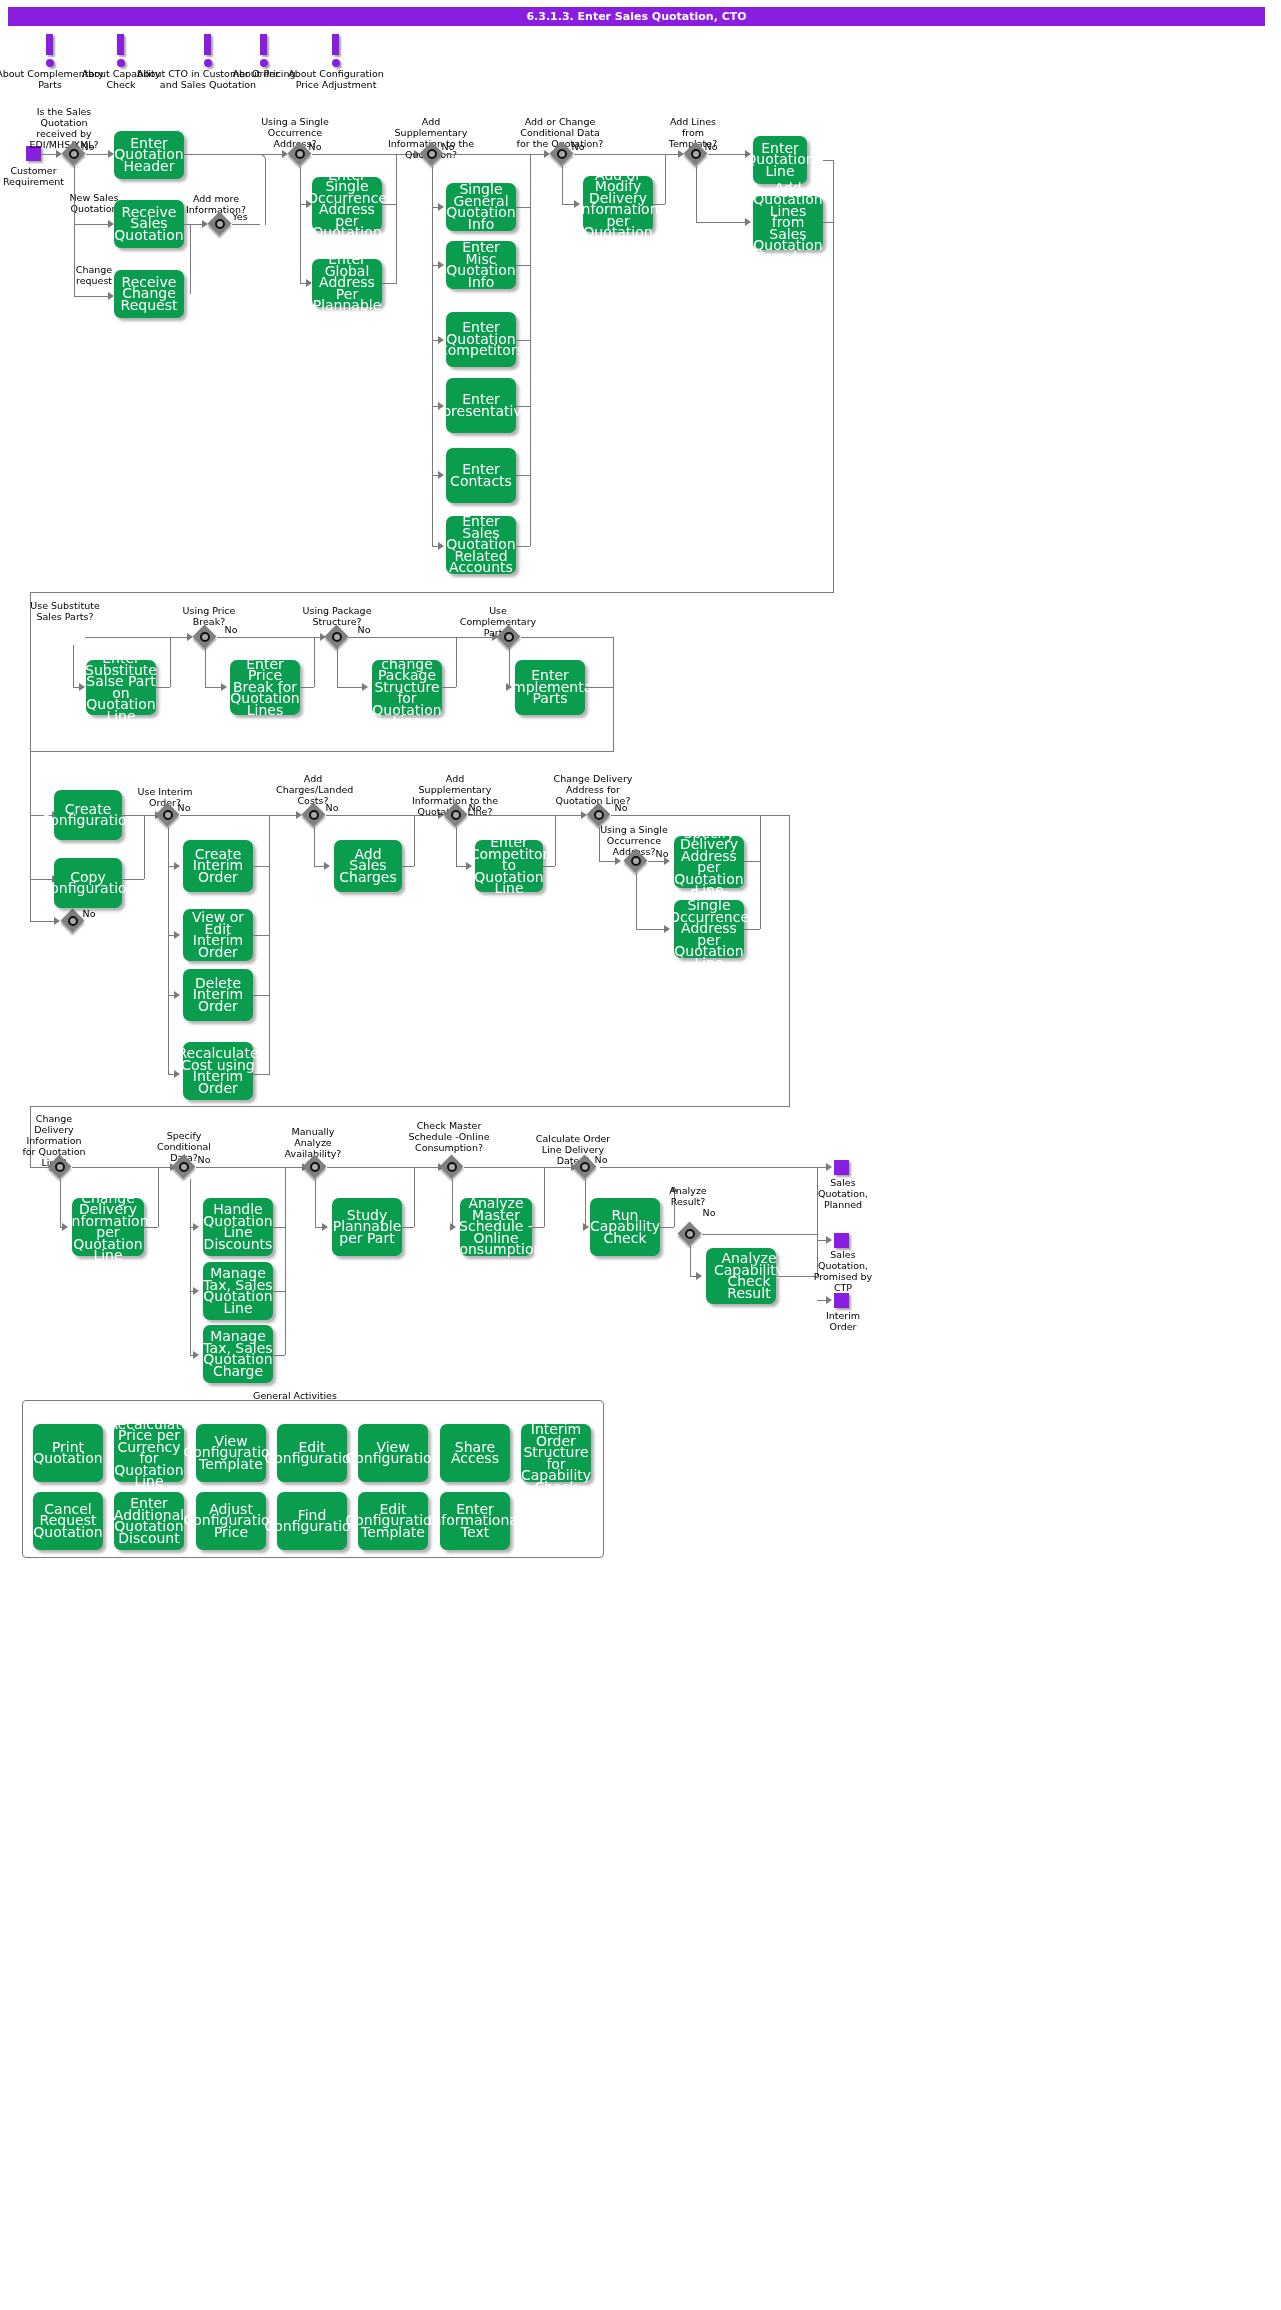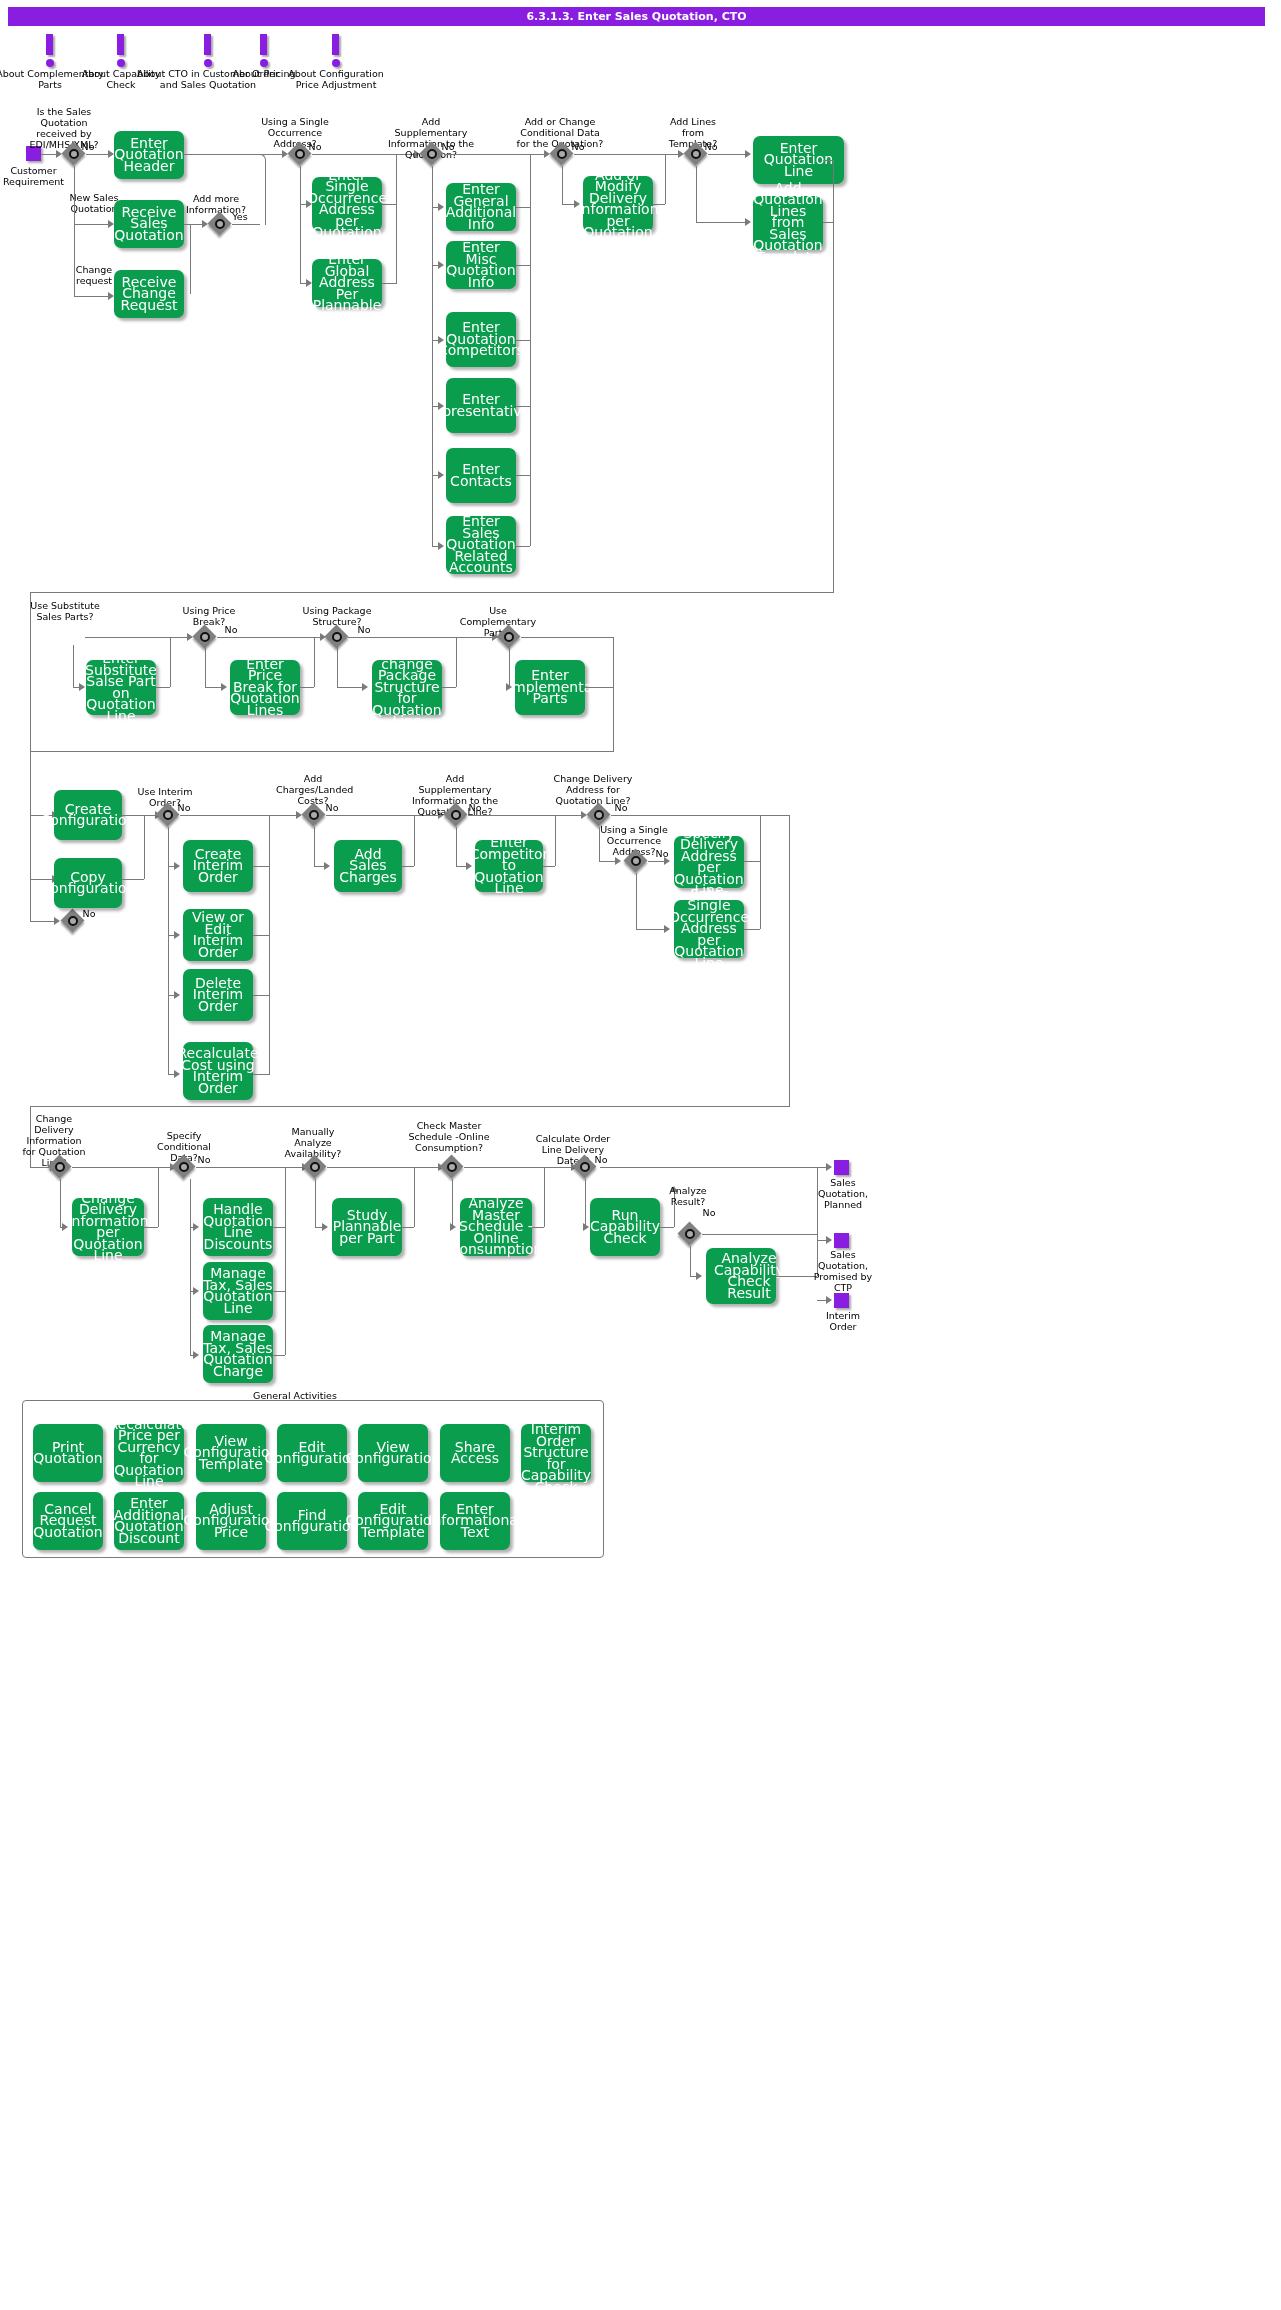--- a/index.html
+++ b/index.html
@@ -163,21 +163,21 @@
   <div class="h" style="left:312px;top:154px;width:104px;"></div>
   <div class="arr" style="left:414px;top:150px;"></div>
 
   <div class="tx" style="left:386px;top:116px;width:90px;">Add Supplementary Information to the Quotation?</div>
   <div class="dec" style="left:420px;top:142px;">
       <div class="dia"></div>
       <div class="ring"></div>
     </div>
   <div class="tx" style="left:436px;top:141px;width:24px;">No</div>
 
-  <div class="proc" style="left:446px;top:183px;width:70px;height:48px;">Enter General Additional Info</div>
+  <div class="proc" style="left:446px;top:183px;width:70px;height:48px;">Single General Quotation Info</div>
   <div class="proc" style="left:446px;top:241px;width:70px;height:48px;">Enter Misc Quotation Info</div>
   <div class="proc" style="left:446px;top:312px;width:70px;height:55px;">Enter Quotation Competitors</div>
   <div class="proc" style="left:446px;top:378px;width:70px;height:55px;">Enter Representatives</div>
   <div class="proc" style="left:446px;top:448px;width:70px;height:55px;">Enter Contacts</div>
   <div class="proc" style="left:446px;top:516px;width:70px;height:58px;">Enter Sales Quotation Related Accounts</div>
 
   <div class="v" style="left:432px;top:166px;height:380px;"></div>
   <div class="h" style="left:432px;top:207px;width:8px;"></div>
     <div class="arr" style="left:438px;top:203px;"></div>
   <div class="h" style="left:432px;top:265px;width:8px;"></div>
@@ -217,21 +217,21 @@
   <div class="h" style="left:574px;top:154px;width:106px;"></div>
   <div class="arr" style="left:678px;top:150px;"></div>
 
   <div class="tx" style="left:660px;top:116px;width:66px;">Add Lines from Template?</div>
   <div class="dec" style="left:684px;top:142px;">
       <div class="dia"></div>
       <div class="ring"></div>
     </div>
   <div class="tx" style="left:699px;top:141px;width:24px;">No</div>
 
-  <div class="proc" style="left:753px;top:136px;width:91px;height:48px;">Enter Quotation Line</div>
+  <div class="proc" style="left:753px;top:136px;width:54px;height:48px;">Enter Quotation Line</div>
   <div class="proc" style="left:753px;top:196px;width:70px;height:54px;">Add Quotation Lines from Sales Quotation Template</div>
   <div class="h" style="left:708px;top:154px;width:40px;"></div>
   <div class="arr" style="left:745px;top:150px;"></div>
   <div class="v" style="left:696px;top:166px;height:56px;"></div>
   <div class="h" style="left:696px;top:222px;width:52px;"></div>
   <div class="arr" style="left:745px;top:218px;"></div>
 
   <div class="h" style="left:823px;top:160px;width:10px;"></div>
   <div class="v" style="left:833px;top:160px;height:433px;"></div>
   <div class="h" style="left:823px;top:222px;width:10px;"></div>

